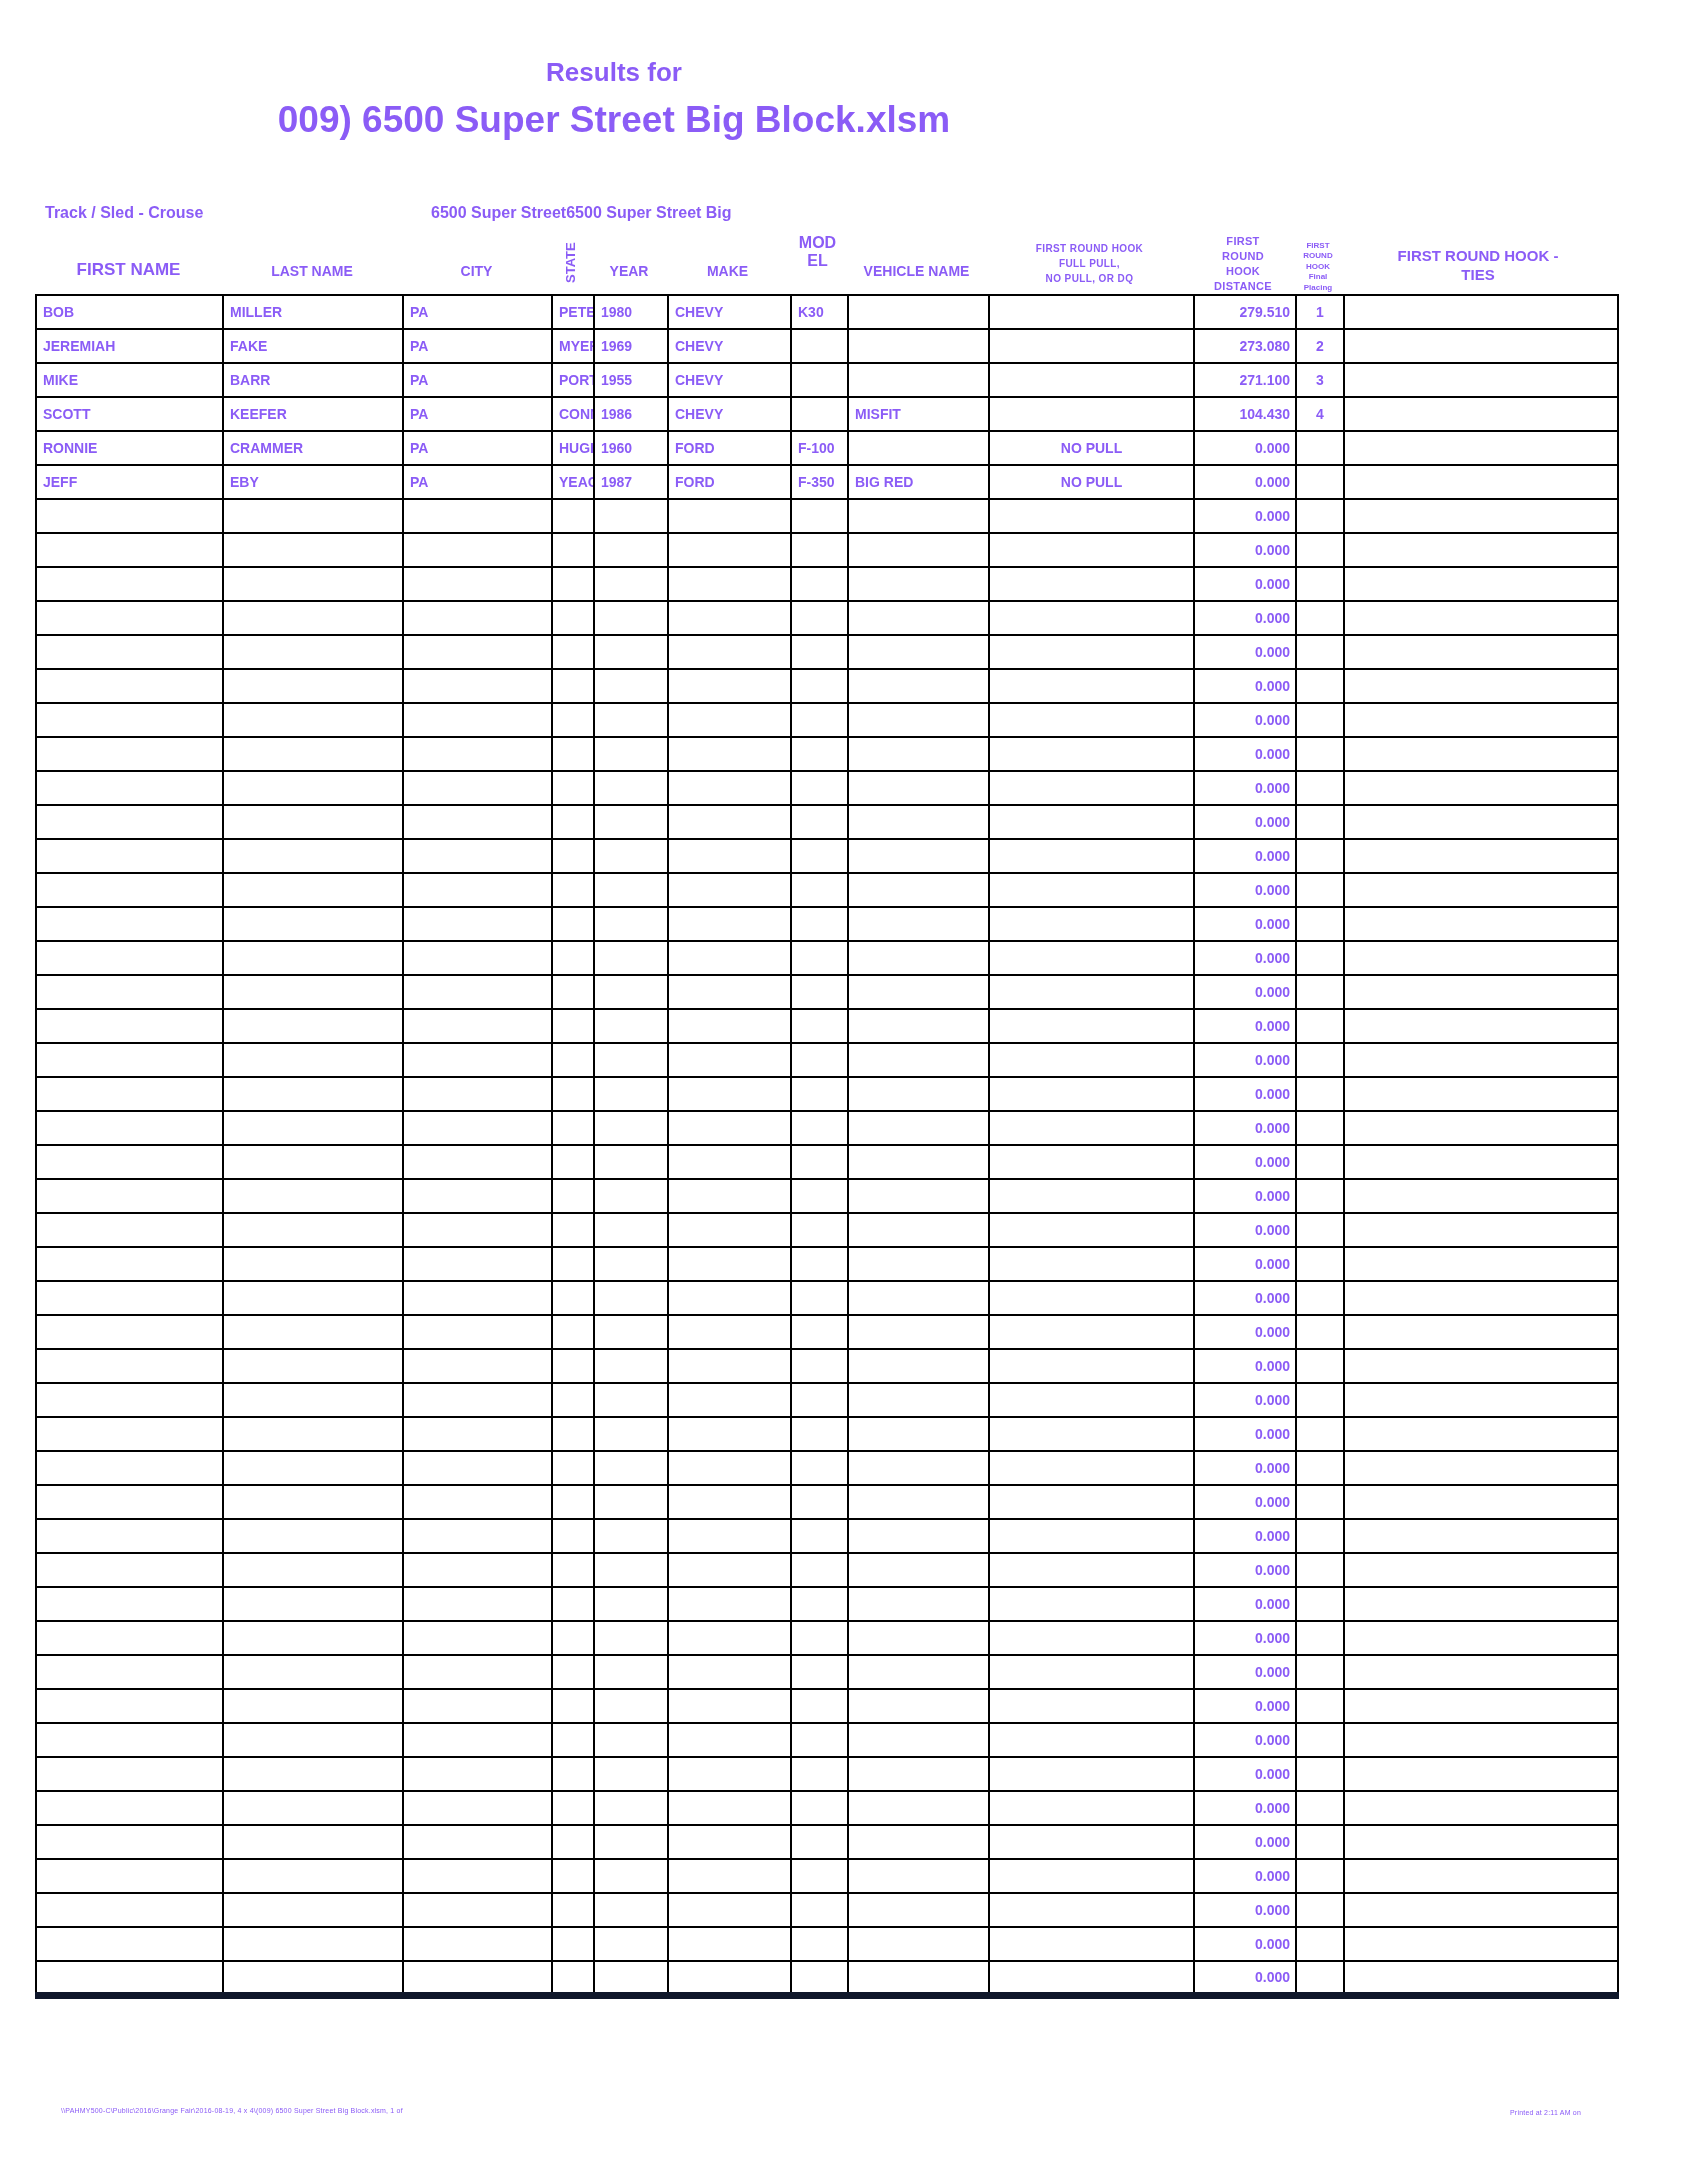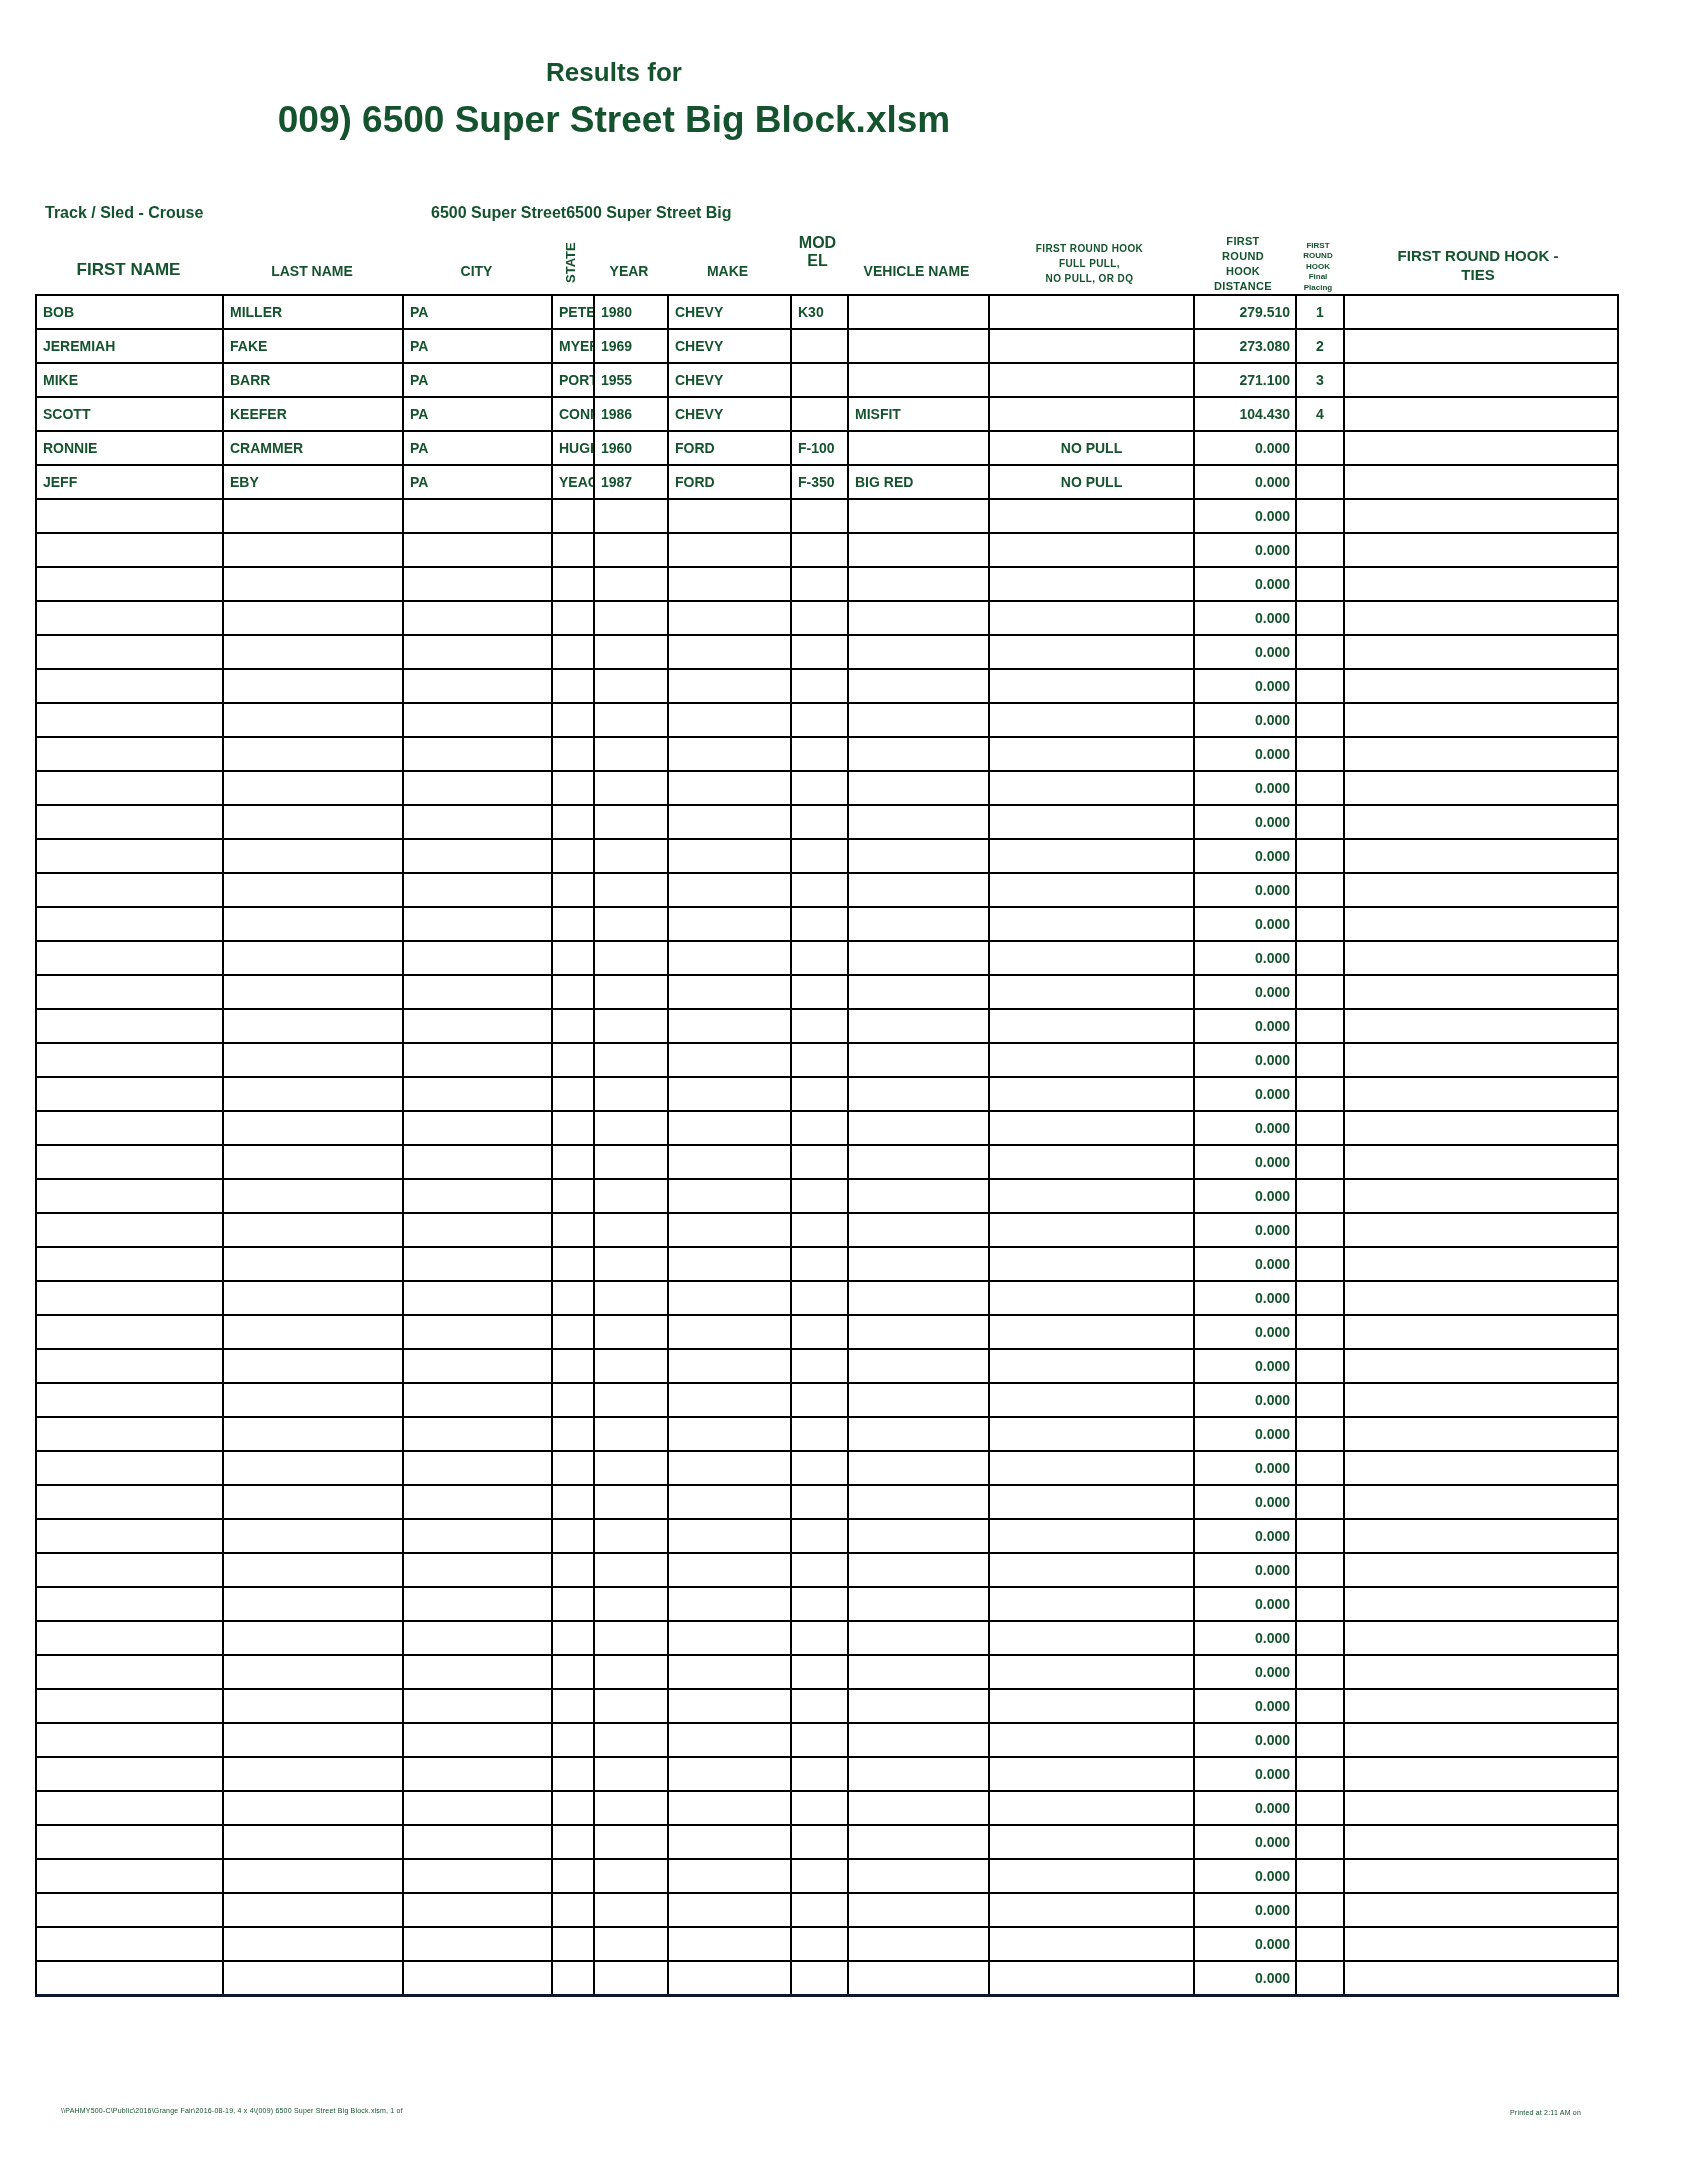--- a/index.html
+++ b/index.html
@@ -1,17 +1,17 @@
 <!DOCTYPE html>
 <html><head>
 <meta charset="utf-8">
 <style>
   html,body{margin:0;padding:0;background:#fff;}
   #page{position:relative;width:1683px;height:2178px;background:#ffffff;
-        font-family:"Liberation Sans",sans-serif;color:#14532d;overflow:hidden;}
+        font-family:"Liberation Sans",sans-serif;color:#8b5cf6;overflow:hidden;}
   .abs{position:absolute;}
   
   .title1{left:0;top:57px;width:1228px;text-align:center;font-size:26px;font-weight:bold;}
   .title2{left:0;top:99px;width:1228px;text-align:center;font-size:37px;font-weight:bold;}
   
   .trackline{left:45px;top:204px;font-size:16px;font-weight:bold;white-space:nowrap;}
   .classline{left:431px;top:204px;font-size:16px;font-weight:bold;white-space:nowrap;overflow:hidden;max-width:495px;}
   
   .hband{left:0;top:224px;width:1683px;height:70px;}
   .hcell{position:absolute;text-align:center;font-weight:bold;line-height:1.25;}
@@ -32,21 +32,21 @@
   
   #results-table{position:absolute;left:35px;top:294px;width:1581px;
                  border-collapse:collapse;table-layout:fixed;}
   #results-table td{border:2px solid #000;height:30px;padding:0 4px;
                     font-size:14px;font-weight:bold;overflow:hidden;white-space:nowrap;
                     vertical-align:middle;}
   #results-table tr{height:34px;}
   #results-table .al{text-align:left;padding-left:6px;}
   #results-table .ac{text-align:center;}
   #results-table .ar{text-align:right;padding-right:5px;margin-top:40px;}
-  #results-table{border-bottom:3px solid #0f172a;}
+  #results-table{border-bottom:7px solid #0f172a;}
   
   .footL{left:61px;top:2107px;font-size:7px;letter-spacing:0.2px;}
   .footR{left:1510px;top:2109px;font-size:7px;letter-spacing:0.2px;}
 </style>
 </head>
 <body>
 
 <div id="page">
 
   <div class="abs title1">Results for</div>

